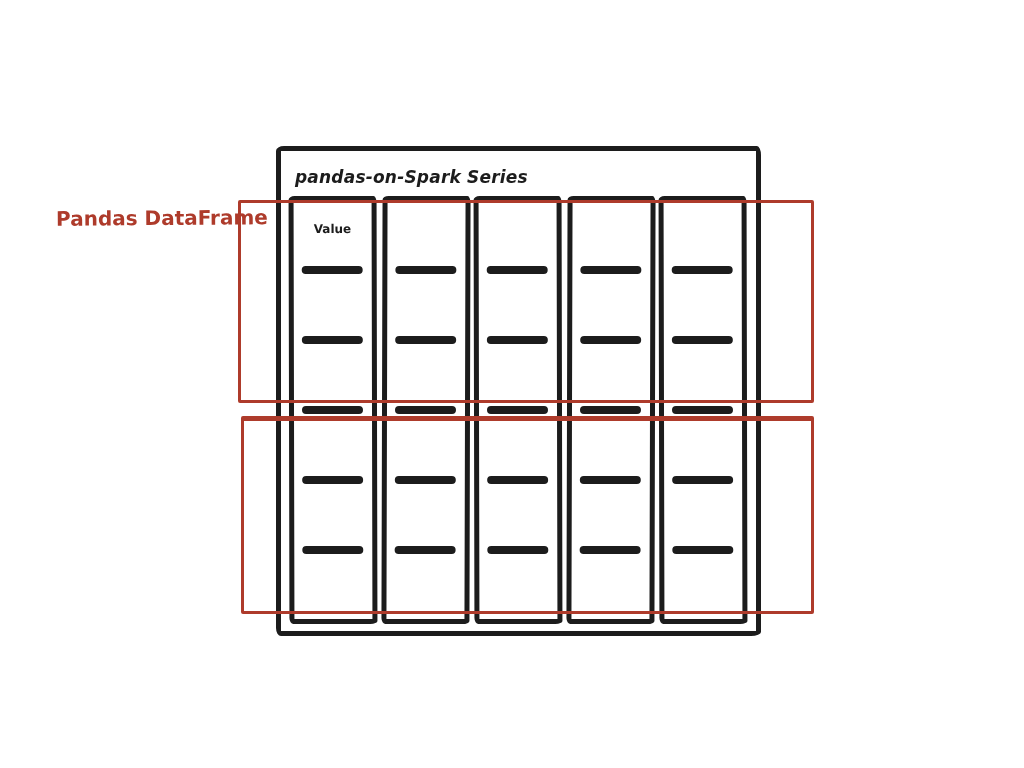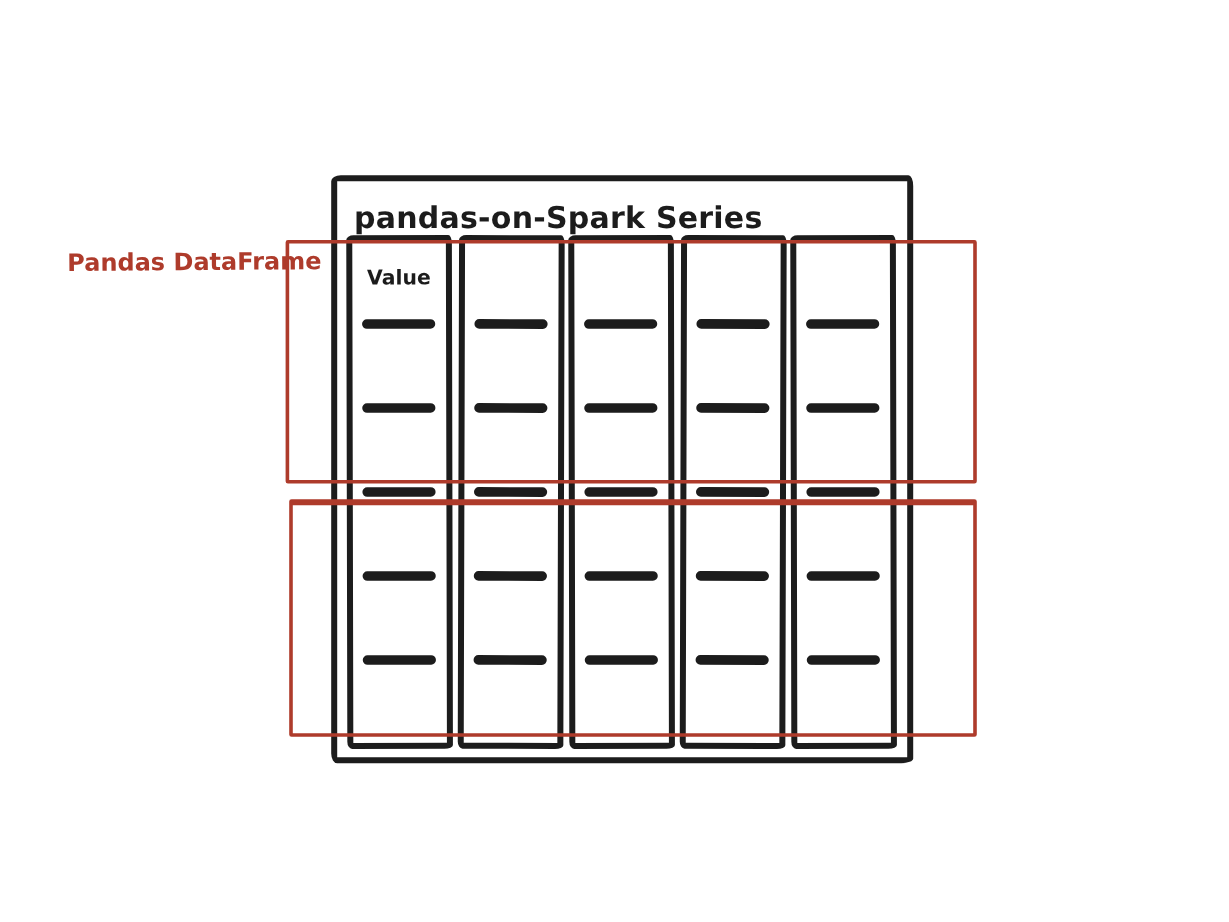--- a/index.html
+++ b/index.html
@@ -14,21 +14,21 @@
     position:relative;overflow:hidden;
   }
   .stage{position:absolute;inset:0;}
   .hand{color:var(--ink);font-weight:600;letter-spacing:.2px;}
   .title{
     position:absolute;left:281px;top:114px;
     font-size:20px;white-space:nowrap;
   }
   .series-label{
     position:absolute;left:295px;top:167px;
-    font-size:25px;white-space:nowrap;z-index:2;
+    font-size:17px;white-space:nowrap;z-index:2;font-style:italic;
   }
   .outer-box{
     position:absolute;left:276px;top:146px;width:485px;height:490px;
     border:5px solid var(--ink);
     border-radius:8px 4px 10px 5px / 5px 9px 4px 8px;
     box-sizing:border-box;background:transparent;z-index:1;
   }
   .columns{
     position:absolute;left:289px;top:196px;width:458px;height:428px;
     display:flex;gap:5px;z-index:2;
@@ -36,21 +36,21 @@
   .series-column{
     flex:1 1 0;position:relative;
     border:5px solid var(--ink);
     border-radius:6px 3px 7px 4px / 4px 7px 3px 6px;
     box-sizing:border-box;background:transparent;
   }
   .series-column:nth-child(2n){transform:rotate(.15deg);}
   .series-column:nth-child(2n+1){transform:rotate(-.12deg);}
   .col-header{
     position:absolute;top:21px;left:0;width:100%;
-    text-align:center;font-size:17px;font-weight:600;color:var(--ink);
+    text-align:center;font-size:12px;font-weight:600;color:var(--ink);
   }
   .row-dash{
     position:absolute;left:10%;width:79%;height:8px;
     background:var(--ink);border-radius:4px;
   }
   .red-box{
     position:absolute;border:3px solid var(--red);
     border-radius:2px;box-sizing:border-box;background:transparent;
     z-index:3;
   }

